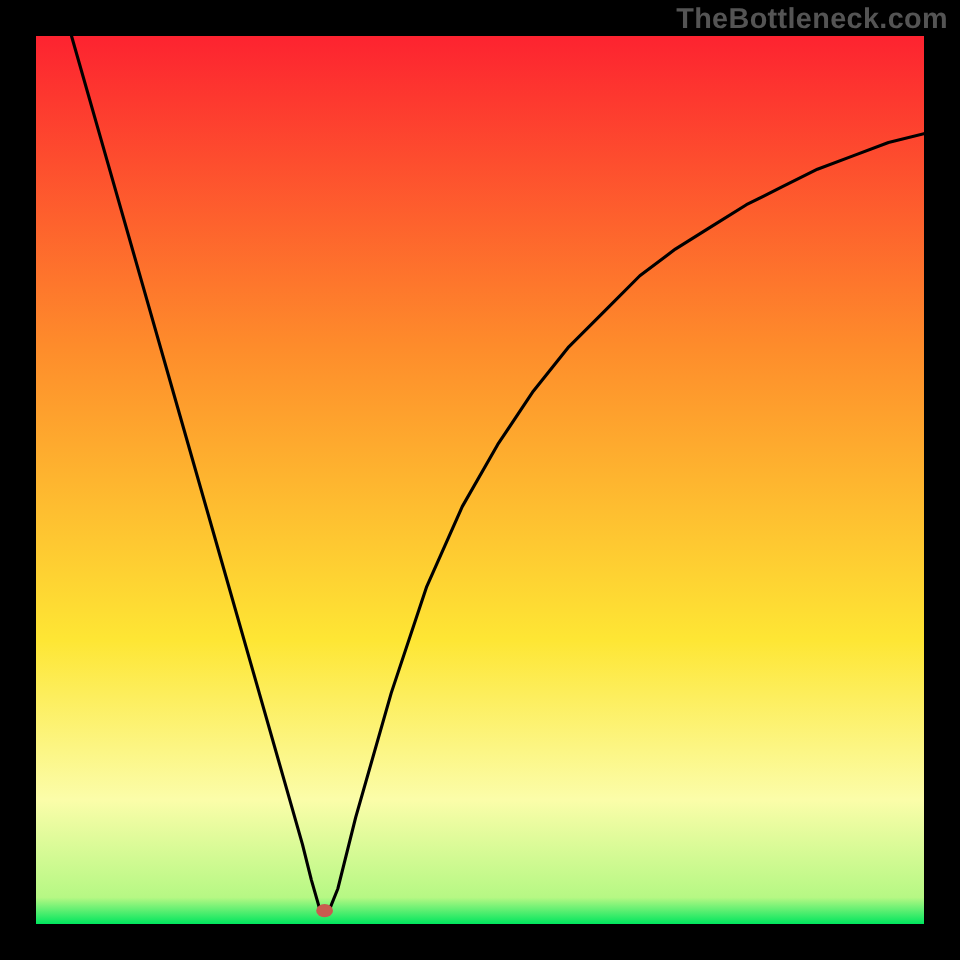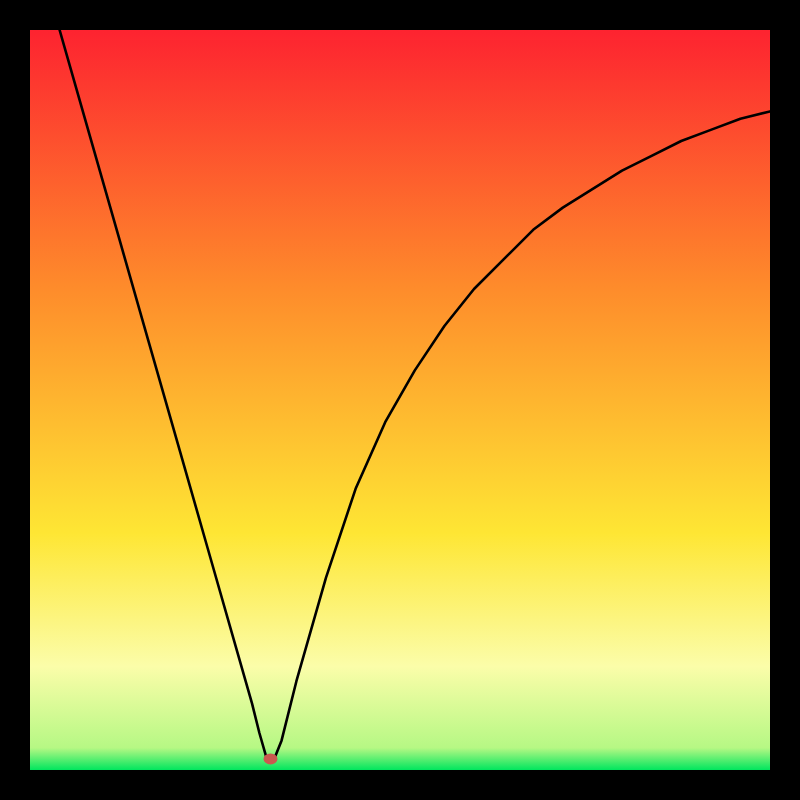--- a/index.html
+++ b/index.html
@@ -33,20 +33,21 @@
     top: 30px;
     width: 740px;
     height: 740px;
     display: block;
   }
 </style>
 </head>
 <body>
 
 <div class="frame">
+  <div class="watermark">TheBottleneck.com</div>
 
   <svg class="chart" viewBox="0 0 740 740" preserveAspectRatio="none">
     <defs>
       <linearGradient id="bg-grad" x1="0" y1="0" x2="0" y2="1">
         <stop id="g0" offset="0%" stop-color="#fd2330"></stop>
         <stop id="g1" offset="35%" stop-color="#fe8c2b"></stop>
         <stop id="g2" offset="68%" stop-color="#fee634"></stop>
         <stop id="g3" offset="86%" stop-color="#fbfda9"></stop>
         <stop id="g4" offset="97%" stop-color="#b6f884"></stop>
         <stop id="g5" offset="100%" stop-color="#00e65e"></stop>

